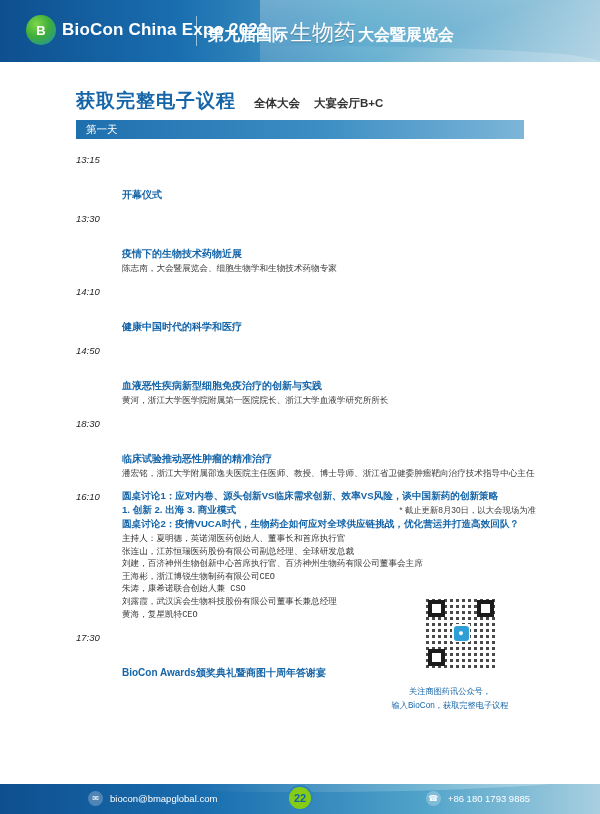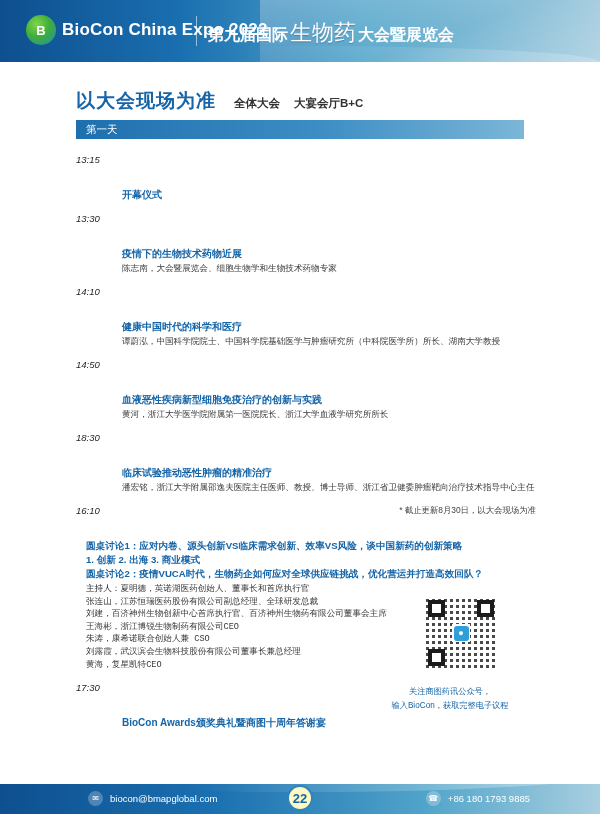--- a/index.html
+++ b/index.html
@@ -167,23 +167,23 @@
   }
   .ficon {
     width: 15px; height: 15px; border-radius: 50%;
     background: rgba(255,255,255,0.25);
     display: flex; align-items: center; justify-content: center;
     font-size: 8px; color: #ffffff;
   }
   .page-num {
     position: absolute; left: 50%; transform: translateX(-50%); bottom: 3px;
     width: 26px; height: 26px; border-radius: 50%;
-    background: #fef9c3; border: 2px solid #2f84bd;
+    background: #84cc16; border: 2px solid #2f84bd;
     display: flex; align-items: center; justify-content: center;
-    color: #1565a8; font-size: 13px; font-weight: bold;
+    color: #1565a8; font-size: 11px; font-weight: bold;
   }
 </style>
 </head>
 <body>
 
 <div class="page">
 
   <div class="header">
     <div class="header-wave"></div>
     <div class="header-wave2"></div>
@@ -194,21 +194,21 @@
     </div>
     <div class="header-divider"></div>
     <div class="header-cn">
       <span>第九届国际</span>
       <span class="big">生物药</span>
       <span>大会暨展览会</span>
     </div>
   </div>
 
   <div class="title-row">
-    <div class="forum-title">以大会现场为准</div>
+    <div class="forum-title">获取完整电子议程</div>
     <div class="forum-meta">
       <span>全体大会</span>
       <span>大宴会厅B+C</span>
     </div>
   </div>
 
   <div class="day-bar">
     <span>第一天</span>
   </div>
 
@@ -226,41 +226,40 @@
       <div class="detail">
         <div class="topic">疫情下的生物技术药物近展</div>
         <div class="speaker">陈志南，大会暨展览会、细胞生物学和生物技术药物专家</div>
       </div>
     </div>
 
     <div class="row">
       <div class="time">14:10</div>
       <div class="detail">
         <div class="topic">健康中国时代的科学和医疗</div>
-        <div class="speaker">谭蔚泓，中国科学院院士、中国科学院基础医学与肿瘤研究所（中科院医学所）所长、湖南大学教授</div>
       </div>
     </div>
 
     <div class="row">
       <div class="time">14:50</div>
       <div class="detail">
         <div class="topic">血液恶性疾病新型细胞免疫治疗的创新与实践</div>
         <div class="speaker">黄河，浙江大学医学院附属第一医院院长、浙江大学血液学研究所所长</div>
       </div>
     </div>
 
     <div class="row">
       <div class="time">18:30</div>
       <div class="detail">
         <div class="topic">临床试验推动恶性肿瘤的精准治疗</div>
         <div class="speaker">潘宏铭，浙江大学附属邵逸夫医院主任医师、教授、博士导师、浙江省卫健委肿瘤靶向治疗技术指导中心主任</div>
       </div>
     </div>
 
-    <div class="row" style="margin-top:5px;flex-direction:column;">
+    <div class="row" style="margin-top:5px;">
       <div class="time">16:10</div>
       <div class="detail">
         <div class="sub-line">圆桌讨论1：应对内卷、源头创新VS临床需求创新、效率VS风险，谈中国新药的创新策略</div>
         <div class="sub-line">1. 创新 2. 出海 3. 商业模式</div>
         <div class="sub-line">圆桌讨论2：疫情VUCA时代，生物药企如何应对全球供应链挑战，优化营运并打造高效回队？</div>
         <div class="panel-list">
           <div class="panel-person">
             <span class="role">主持人：</span><span>夏明德，英诺湖医药创始人、董事长和首席执行官</span>
           </div>
           <div class="panel-person">张连山，江苏恒瑞医药股份有限公司副总经理、全球研发总裁</div>

